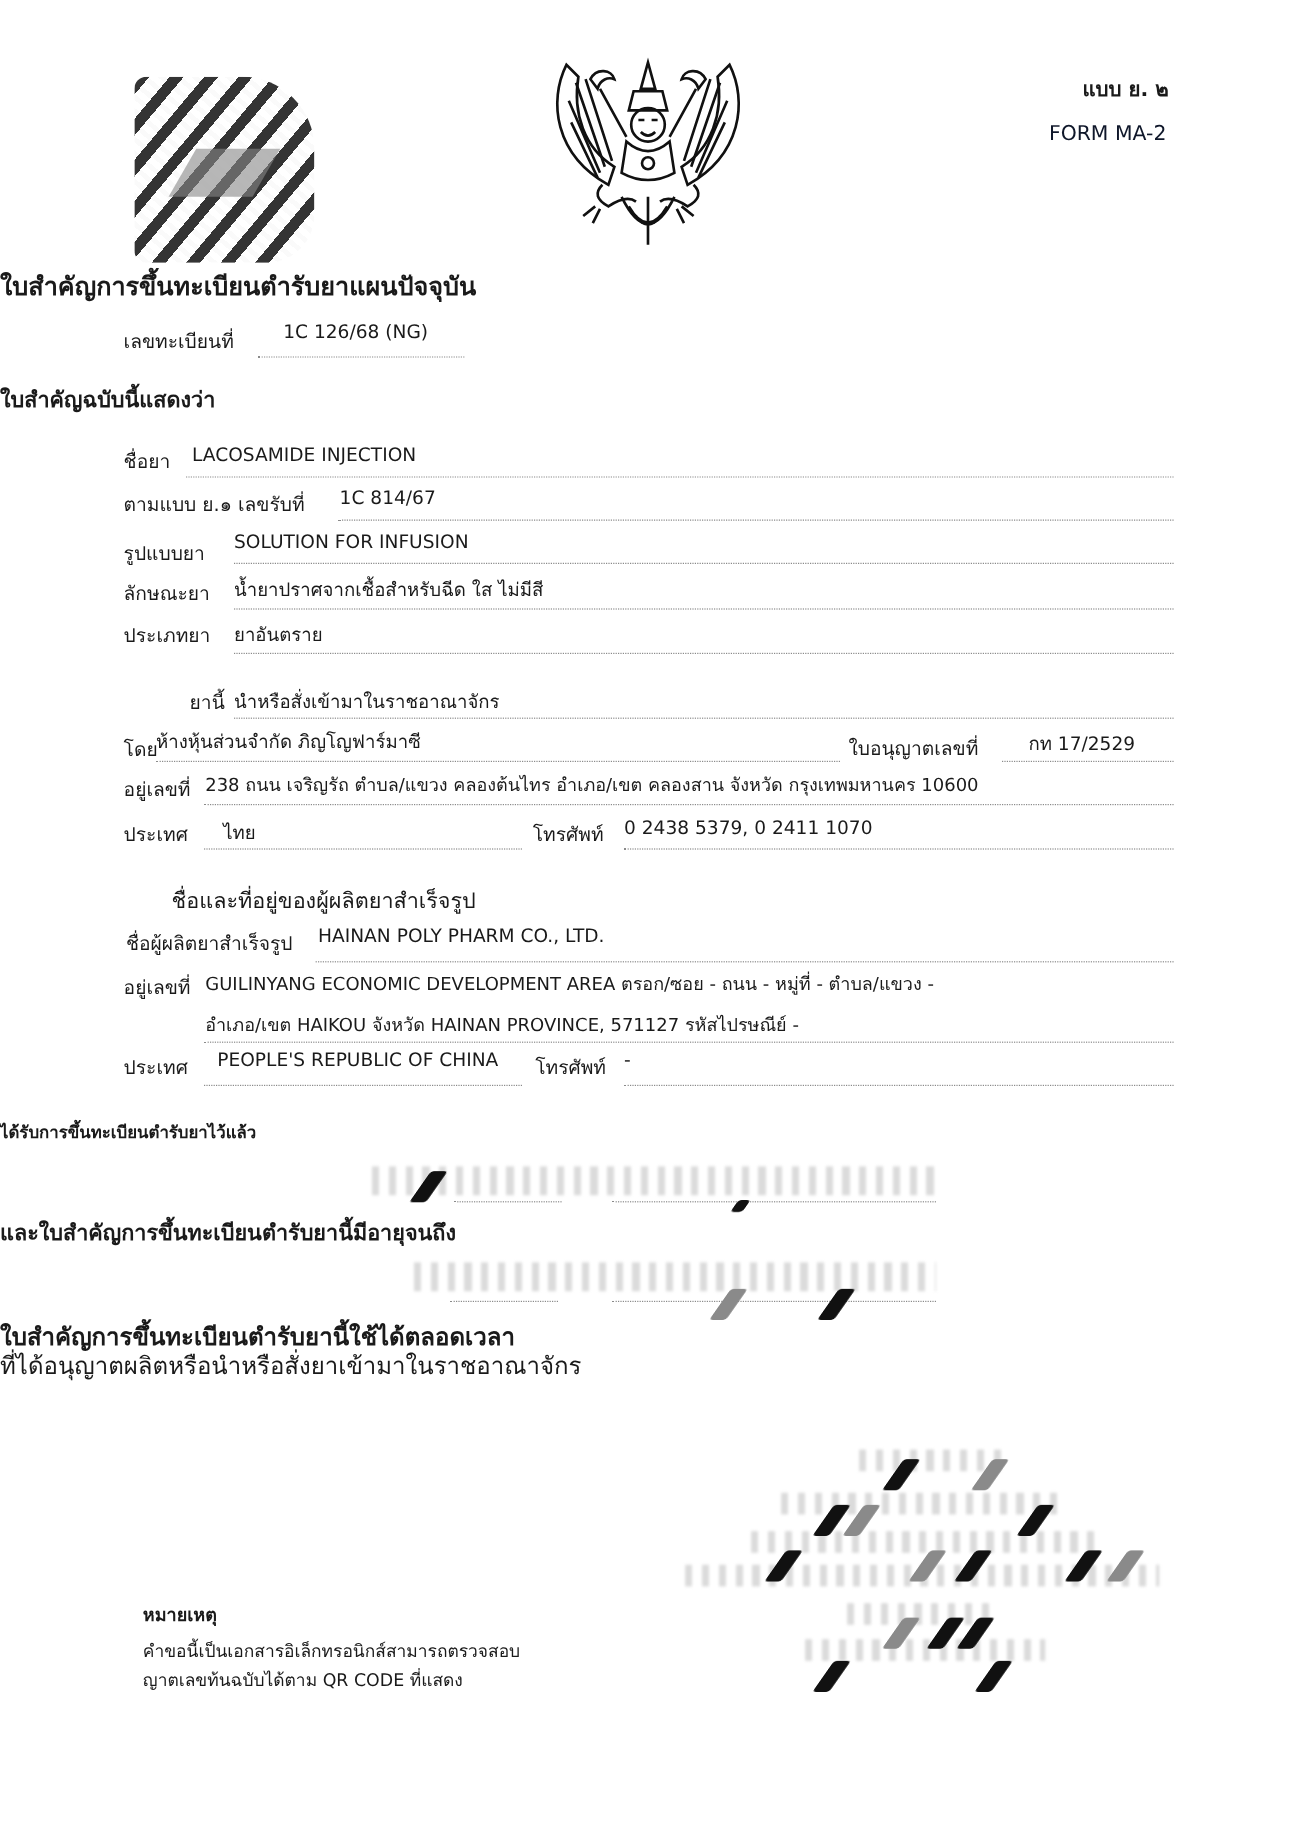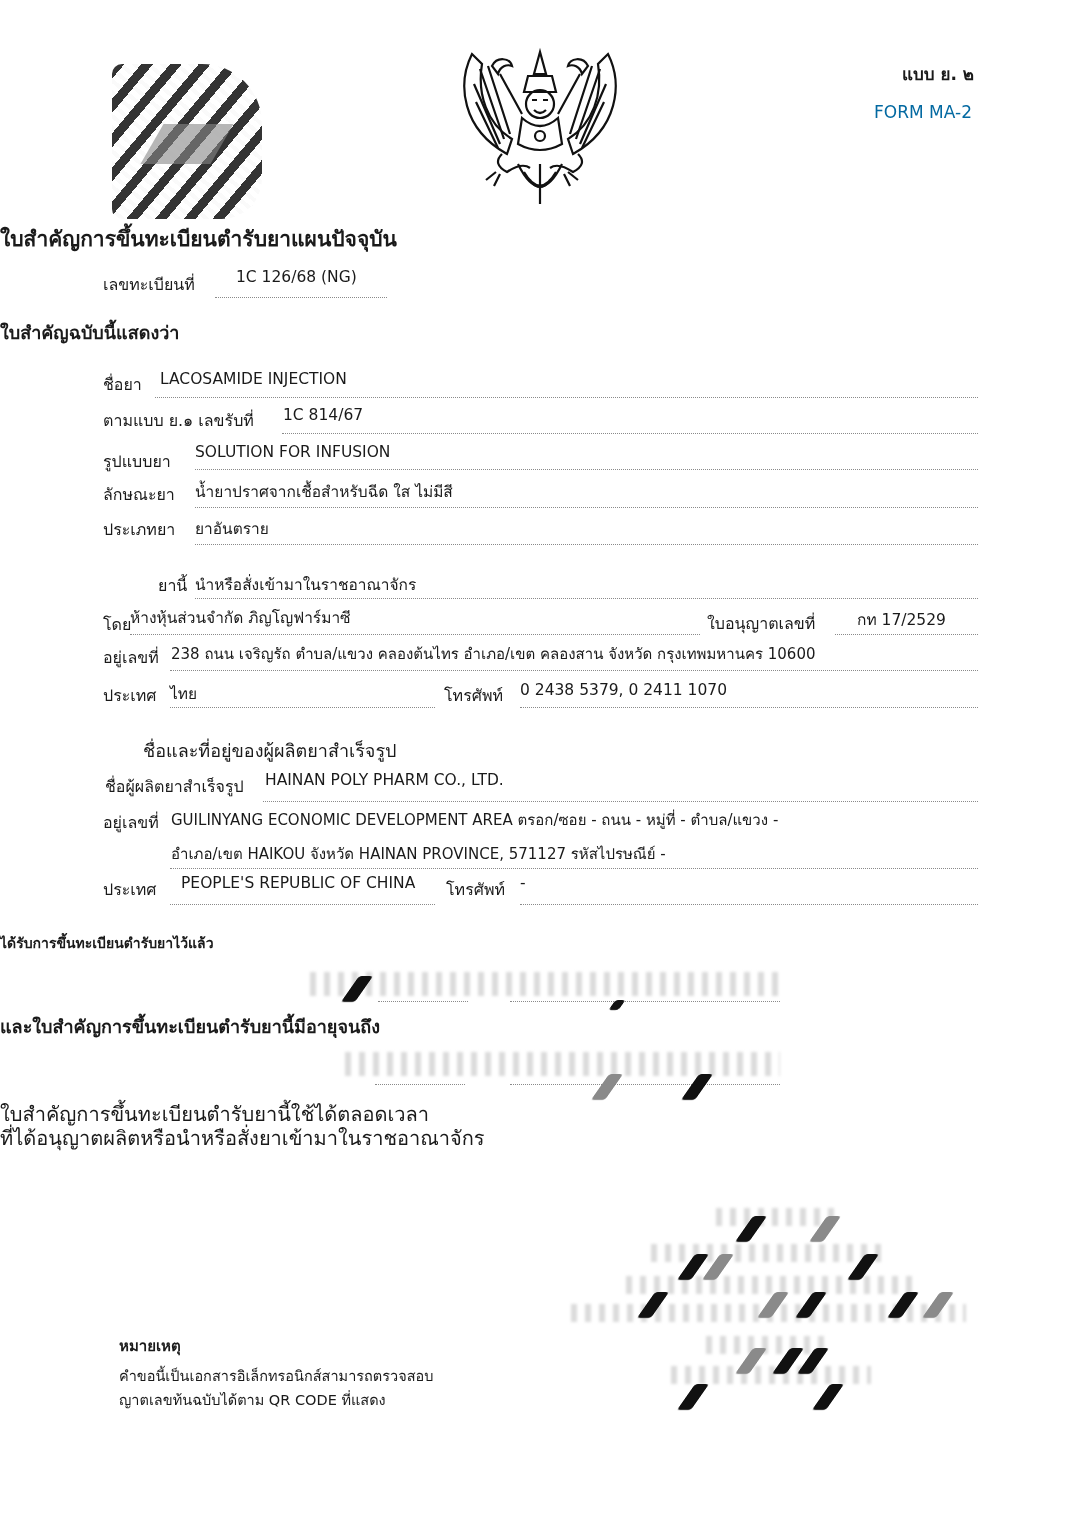--- a/index.html
+++ b/index.html
@@ -10,21 +10,21 @@
     }
     .abs { position: absolute; white-space: nowrap; }
     .dots { position: absolute; border-bottom: 1px dotted #8a8a8a; height: 0; }
     .lbl { font-size: 16px; }
     .val { font-size: 15.5px; }
     .ctr { text-align: left; }
     .bold { font-weight: bold; }
 
     
     #form-th { right: 106px; top: 60px; font-size: 17px; font-weight: bold; }
-    #form-en { right: 108px; top: 102px; font-size: 17px; color: #0369a1; }
+    #form-en { right: 108px; top: 102px; font-size: 17px; color: #0f172a; }
 
     
     #seal-topleft {
       position: absolute; left: 112px; top: 64px; width: 150px; height: 155px;
       background:
         repeating-linear-gradient(-50deg, rgba(0,0,0,0) 0 7px, rgba(0,0,0,0.9) 7px 16px, rgba(0,0,0,0) 16px 22px),
         repeating-linear-gradient(40deg, #fff 0 5px, #fafafa 5px 9px);
       border-radius: 10px 60px 40px 10px;
       opacity: 0.88;
       filter: blur(0.6px);
@@ -125,21 +125,21 @@
 <div class="dots" style="left:130px; top:634px; width:570px;"></div>
 <div class="abs lbl" style="left:707px; top:611px;">ใบอนุญาตเลขที่</div>
 <div class="abs val" style="left:857px; top:607px;">กท 17/2529</div>
 <div class="dots" style="left:835px; top:634px; width:143px;"></div>
 
 <div class="abs lbl" style="left:103px; top:645px;">อยู่เลขที่</div>
 <div class="abs val" style="left:171px; top:642px; font-size:15px;">238 ถนน เจริญรัถ ตำบล/แขวง คลองต้นไทร อำเภอ/เขต คลองสาน จังหวัด กรุงเทพมหานคร 10600</div>
 <div class="dots" style="left:170px; top:670px; width:808px;"></div>
 
 <div class="abs lbl" style="left:103px; top:683px;">ประเทศ</div>
-<div class="abs val ctr" style="left:170px; width:265px; top:681px;">ไทย</div>
+<div class="abs val ctr" style="left:186px; width:265px; top:681px;">ไทย</div>
 <div class="dots" style="left:170px; top:707px; width:265px;"></div>
 <div class="abs lbl" style="left:444px; top:683px;">โทรศัพท์</div>
 <div class="abs val ctr" style="left:520px; width:458px; top:681px;">0 2438 5379, 0 2411 1070</div>
 <div class="dots" style="left:520px; top:707px; width:458px;"></div>
 
 <div class="abs" style="left:103px; top:736px; font-size:18px;margin-left:40px;">ชื่อและที่อยู่ของผู้ผลิตยาสำเร็จรูป</div>
 
 <div class="abs lbl" style="left:105px; top:774px;">ชื่อผู้ผลิตยาสำเร็จรูป</div>
 <div class="abs val ctr" style="left:265px; width:715px; top:771px;">HAINAN POLY PHARM CO., LTD.</div>
 <div class="dots" style="left:263px; top:801px; width:715px;"></div>
@@ -169,21 +169,21 @@
 <div class="abs bold ctr" style="left:0; width:1080px; top:1012px; font-size:18px;">และใบสำคัญการขึ้นทะเบียนตำรับยานี้มีอายุจนถึง</div>
 
 <div>
   <div class="blurred-line" style="left:345px; top:1052px; width:435px;"></div>
   <div class="dots" style="left:375px; top:1084px; width:90px;"></div>
   <div class="dots" style="left:510px; top:1084px; width:270px;"></div>
   <div class="blot grey" style="left:600px; top:1074px;"></div>
   <div class="blot" style="left:690px; top:1074px;"></div>
 </div>
 
-<div class="abs ctr" style="left:0; width:1080px; top:1102px; font-size:20px; line-height:24px;">ใบสำคัญการขึ้นทะเบียนตำรับยานี้ใช้ได้ตลอดเวลา</div>
+<div class="abs ctr" style="left:0; width:1080px; top:1102px; font-size:20px; line-height:24px;font-weight:bold;">ใบสำคัญการขึ้นทะเบียนตำรับยานี้ใช้ได้ตลอดเวลา</div>
 <div class="abs ctr" style="left:0; width:1080px; top:1126px; font-size:20px; line-height:24px;">ที่ได้อนุญาตผลิตหรือนำหรือสั่งยาเข้ามาในราชอาณาจักร</div>
 
 <div id="signature-block">
   <div class="blurred-line" style="left:150px; top:12px; width:120px; height:18px;"></div>
   <div class="blurred-line" style="left:85px; top:48px; width:230px; height:18px;"></div>
   <div class="blurred-line" style="left:60px; top:80px; width:290px; height:18px;"></div>
   <div class="blurred-line" style="left:5px; top:108px; width:395px; height:18px;"></div>
   <div class="blurred-line" style="left:140px; top:140px; width:120px; height:18px;"></div>
   <div class="blurred-line" style="left:105px; top:170px; width:200px; height:18px;"></div>
   <div class="blot" style="left:178px; top:20px;"></div>

